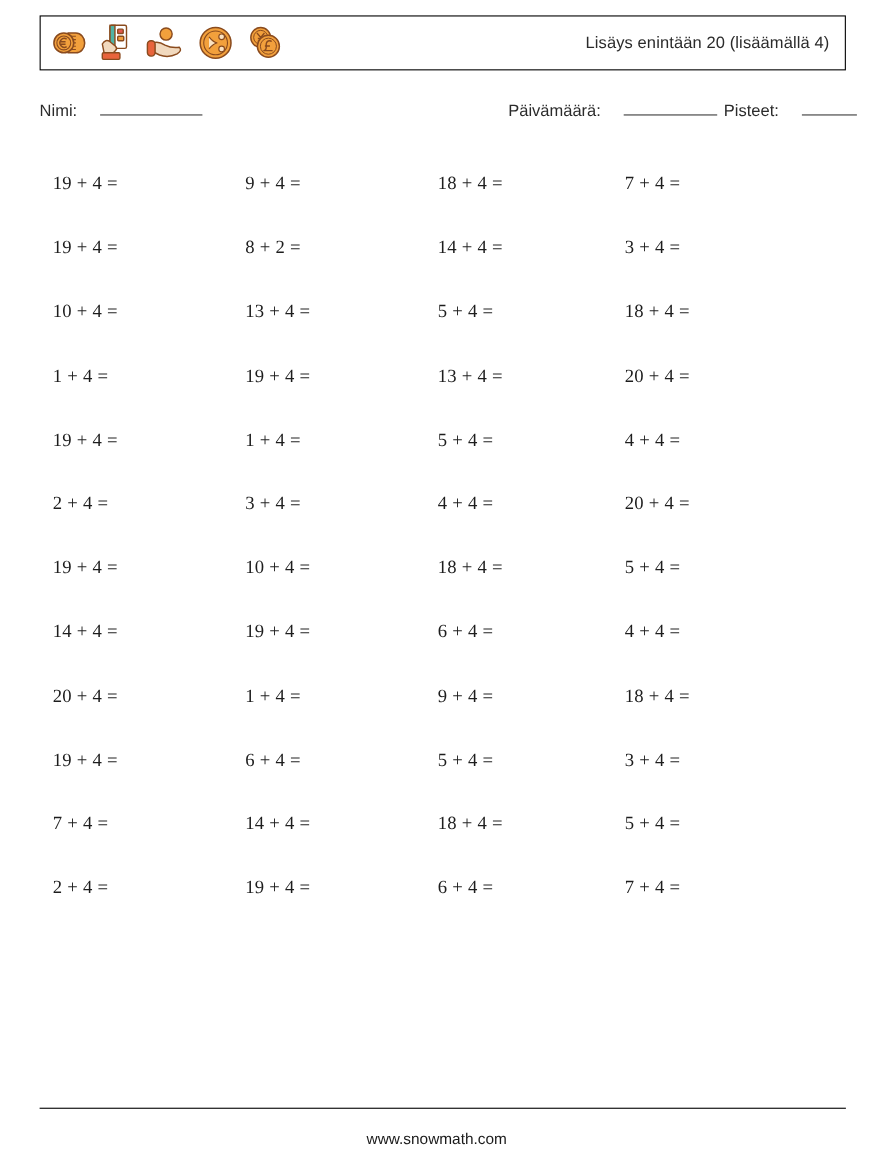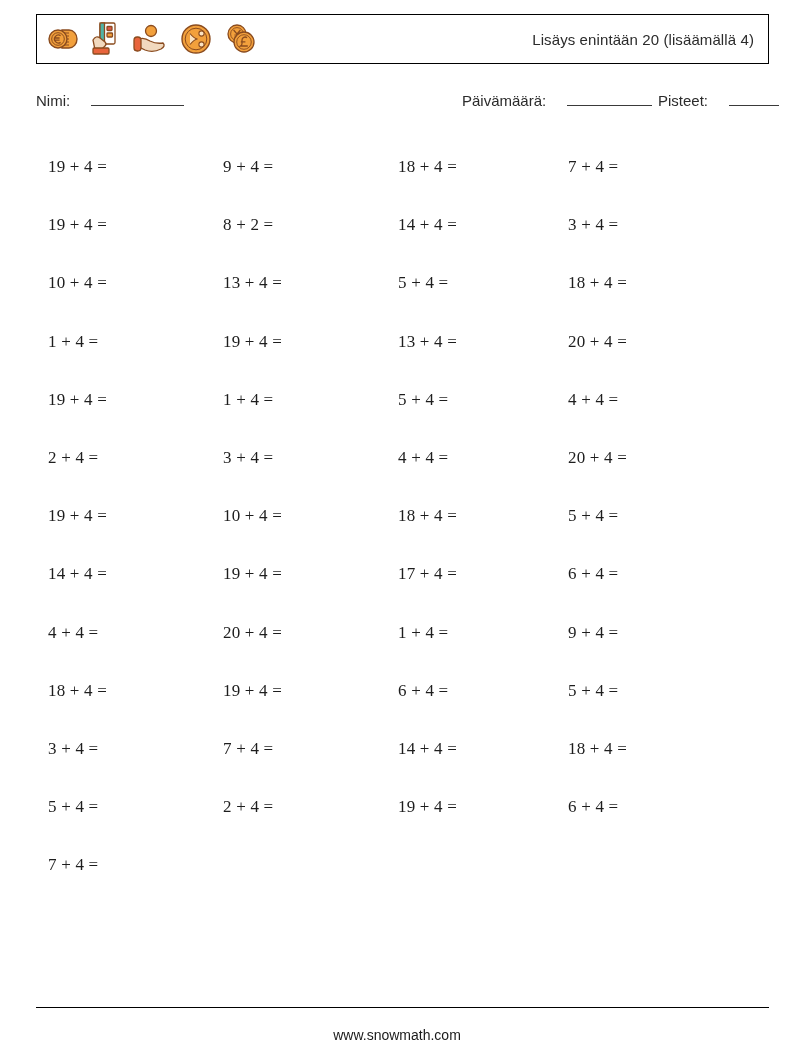--- a/index.html
+++ b/index.html
@@ -243,21 +243,20 @@
     <div class="problem">4 + 4 =</div>
 
     <div class="problem">20 + 4 =</div>
     <div class="problem">19 + 4 =</div>
     <div class="problem">10 + 4 =</div>
     <div class="problem">18 + 4 =</div>
 
     <div class="problem">5 + 4 =</div>
     <div class="problem">14 + 4 =</div>
     <div class="problem">19 + 4 =</div>
-    <div class="problem">17 + 4 =</div>
 
     <div class="problem">6 + 4 =</div>
     <div class="problem">4 + 4 =</div>
     <div class="problem">20 + 4 =</div>
     <div class="problem">1 + 4 =</div>
 
     <div class="problem">9 + 4 =</div>
     <div class="problem">18 + 4 =</div>
     <div class="problem">19 + 4 =</div>
     <div class="problem">6 + 4 =</div>

